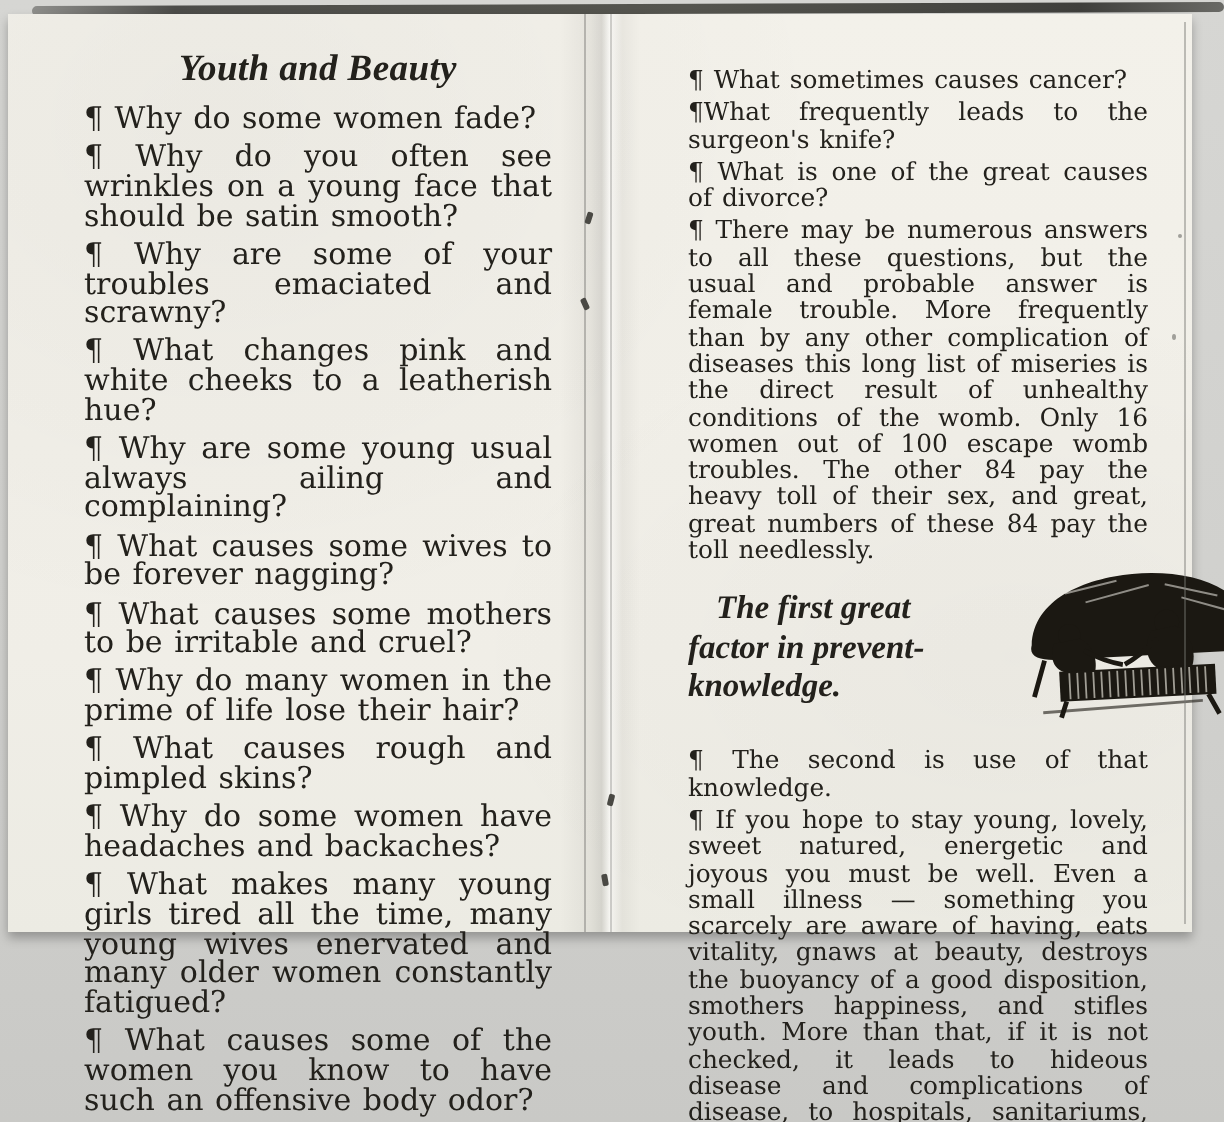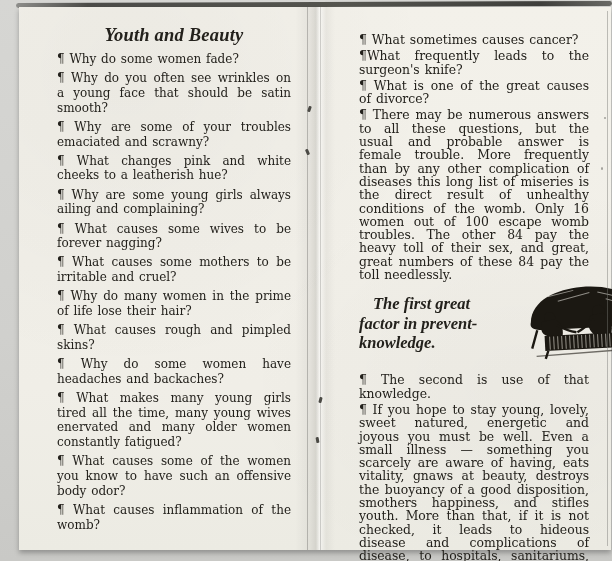--- a/index.html
+++ b/index.html
@@ -15,21 +15,21 @@
     background: linear-gradient(180deg, #d6d6d3 0%, #d0d0cd 60%, #c9c9c6 100%);
   }
   
   .top-edge {
     position: absolute; left: 16px; right: 0; top: 2px; height: 5px;
     background: linear-gradient(90deg, #8e8e8b 0%, #4c4c49 12%, #55554f 55%, #3f3f3c 88%, #6a6a66 100%);
     border-radius: 3px;
     transform: rotate(-0.2deg);
   }
   .booklet {
-    position: absolute; left: 19px; top: 7px; width: 592px; height: 543px;
+    position: absolute; left: 4px; top: 7px; width: 592px; height: 459px;
     background:
       radial-gradient(ellipse at 18% 12%, rgba(0,0,0,0.03), transparent 45%),
       radial-gradient(ellipse at 85% 70%, rgba(0,0,0,0.025), transparent 40%),
       linear-gradient(180deg, #f3f1ea 0%, #f0eee7 70%, #ecebe3 100%);
     box-shadow: 0 3px 5px rgba(0,0,0,0.28);
   }
   
   .spine {
     position: absolute; left: 276px; top: 0; width: 40px; height: 100%;
     background: linear-gradient(90deg,
@@ -56,21 +56,21 @@
 
   .title {
     font-family: "Liberation Serif", serif;
     font-style: italic; font-weight: bold;
     font-size: 18.5px; line-height: 21px;
     text-align: center;
     margin: 2px 0 6px 0;
     letter-spacing: 0.2px;
   }
   .q, .para {
-    font-size: 12px; line-height: 14.7px;
+    font-size: 15px; line-height: 14.7px;
     text-align: justify;
     margin: 0 0 4.5px 0;
     word-spacing: 1px;
   }
   .page-right .q, .page-right .para {
     font-size: 12.4px; line-height: 13.3px;
     margin: 0 0 3px 0;
   }
   .quote-row {
     display: flex; align-items: flex-start;
@@ -101,21 +101,21 @@
 <div class="booklet">
 
   <div class="page page-left">
     <div class="title">
       <span>Youth and Beauty</span><br>
     </div>
     <p class="q">¶ Why do some women fade?</p>
     <p class="q">¶ Why do you often see wrinkles on a young face that should be satin smooth?</p>
     <p class="q">¶ Why are some of your troubles emaciated and scrawny?</p>
     <p class="q">¶ What changes pink and white cheeks to a leatherish hue?</p>
-    <p class="q">¶ Why are some young girls always ailing and complaining?</p>
+    <p class="q">¶ Why are some young usual always ailing and complaining?</p>
     <p class="q">¶ What causes some wives to be forever nagging?</p>
     <p class="q">¶ What causes some mothers to be irritable and cruel?</p>
     <p class="q">¶ Why do many women in the prime of life lose their hair?</p>
     <p class="q">¶ What causes rough and pimpled skins?</p>
     <p class="q">¶ Why do some women have headaches and backaches?</p>
     <p class="q">¶ What makes many young girls tired all the time, many young wives enervated and many older women constantly fatigued?</p>
     <p class="q">¶ What causes some of the women you know to have such an offensive body odor?</p>
     <p class="q">¶ What causes inflammation of the womb?</p>
   </div>
 

